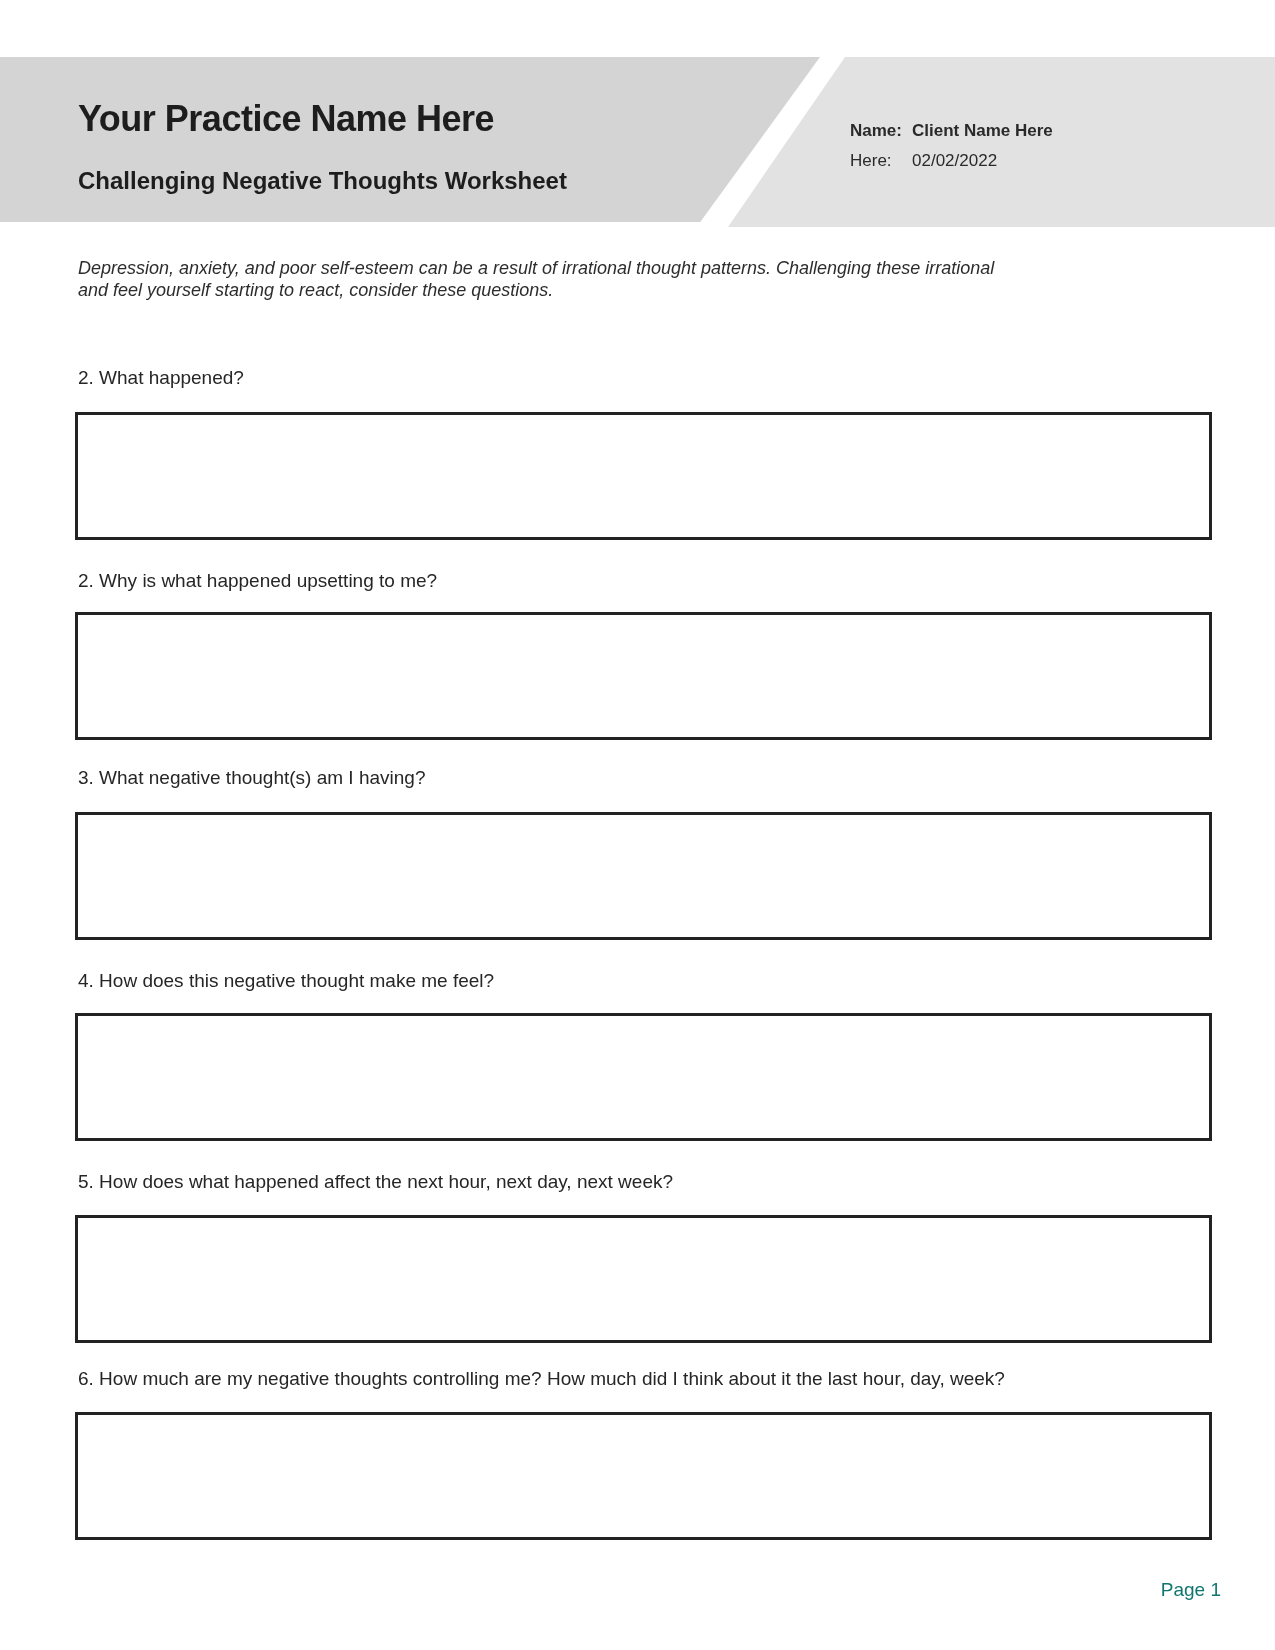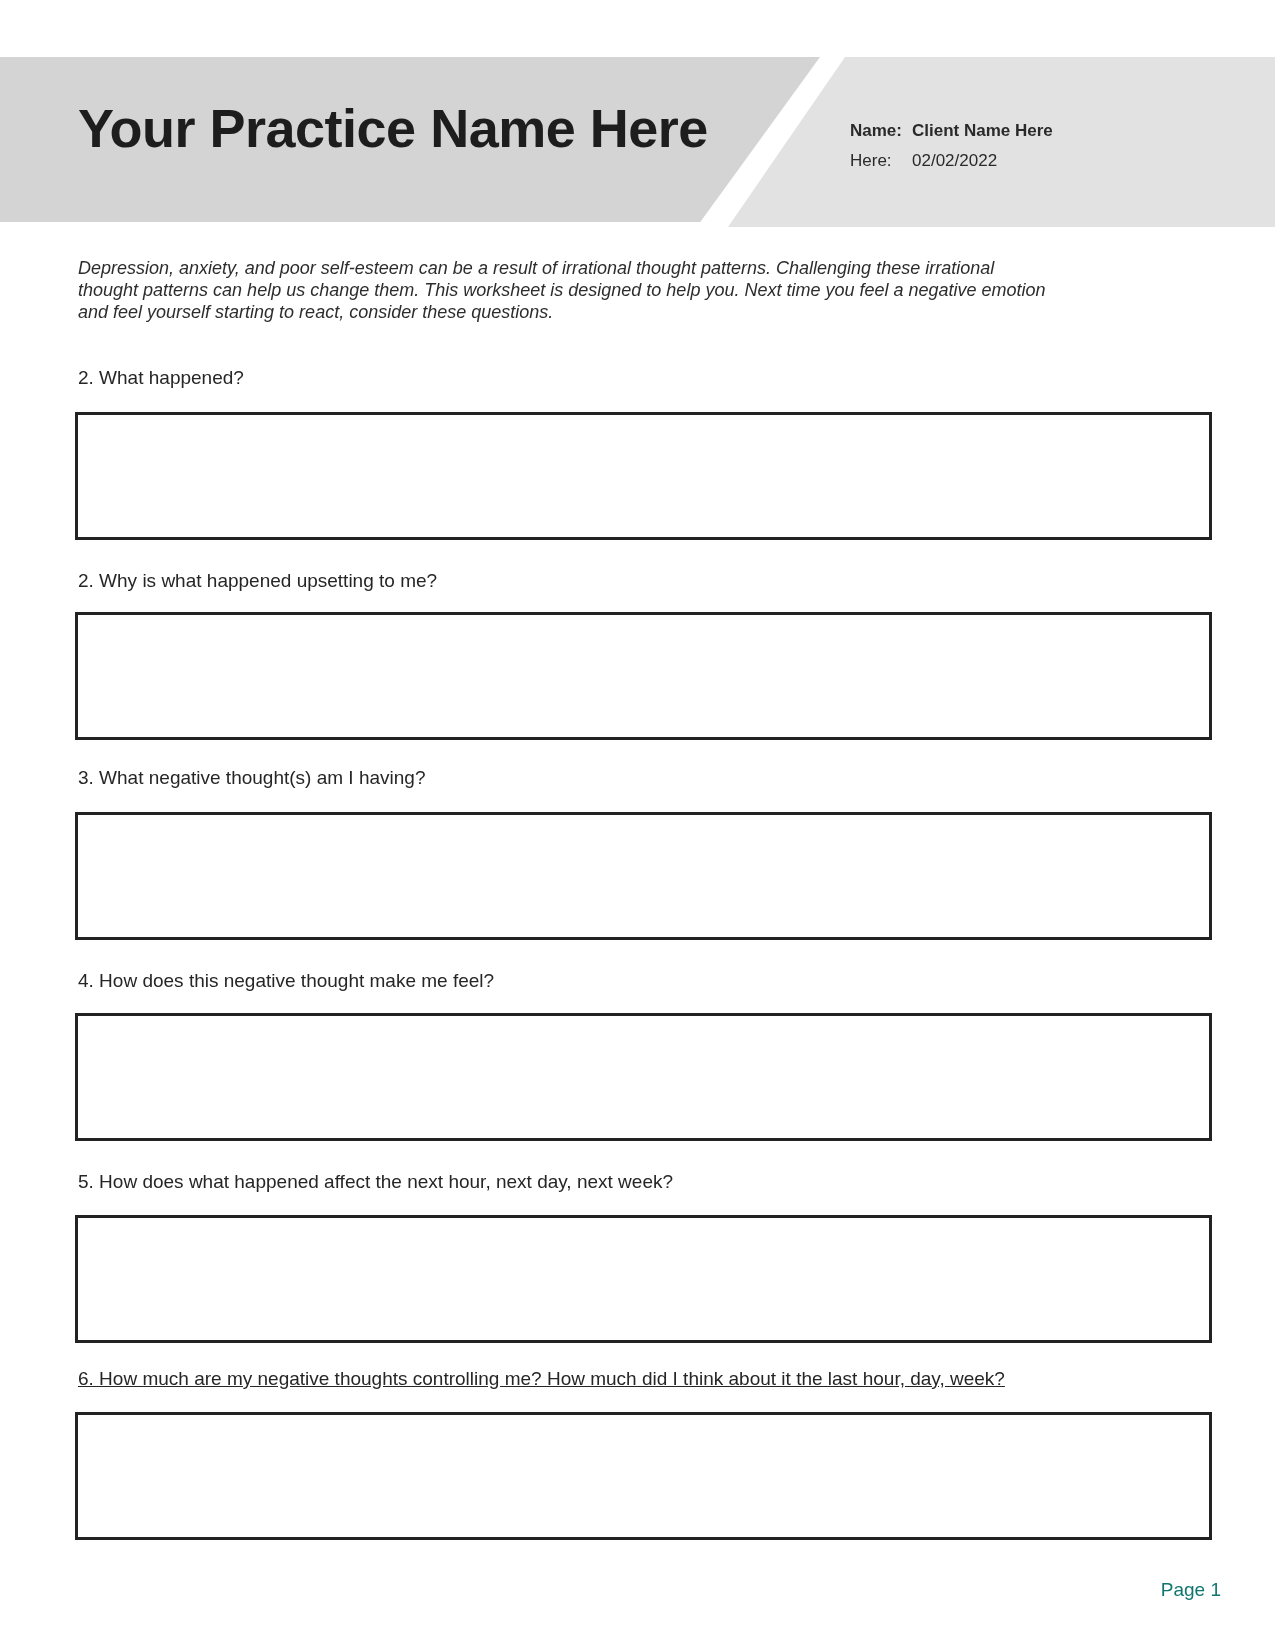--- a/index.html
+++ b/index.html
@@ -26,21 +26,21 @@
     background:var(--header-left-bg);
     clip-path:polygon(0 0,100% 0,85.4% 100%,0 100%);
   }
   .band-right{
     left:728px;width:547px;height:170px;
     background:var(--header-right-bg);
     clip-path:polygon(21.4% 0,100% 0,100% 100%,0 100%);
   }
   .practice-name{
     position:absolute;left:78px;top:101px;
-    font-size:54px;font-weight:bold;line-height:1;
+    font-size:36px;font-weight:bold;line-height:1;
     color:var(--ink);letter-spacing:-0.5px;white-space:nowrap;
   }
   .worksheet-title{
     position:absolute;left:78px;top:169px;
     font-size:24px;font-weight:bold;line-height:1;
     color:var(--ink);white-space:nowrap;
   }
   .meta-row{
     position:absolute;left:850px;
     font-size:17px;line-height:1;color:#2a2a2a;white-space:nowrap;
@@ -63,48 +63,48 @@
   .answer-box{
     position:absolute;left:75px;width:1137px;height:128px;
     box-sizing:border-box;border:3px solid var(--box-border);
     background:#ffffff;
   }
   .q1-label{top:368px;} .q1-box{top:412px;}
   .q2-label{top:571px;} .q2-box{top:612px;}
   .q3-label{top:768px;} .q3-box{top:812px;}
   .q4-label{top:971px;text-align:center;} .q4-box{top:1013px;}
   .q5-label{top:1172px;text-align:right;} .q5-box{top:1215px;}
-  .q6-label{top:1369px;text-decoration:underline;} .q6-box{top:1412px;}
+  .q6-label{top:1369px;} .q6-box{top:1412px;}
   
   .page-number{
     position:absolute;right:54px;top:1580px;
     font-size:19px;line-height:1;color:#0f766e;white-space:nowrap;
   }
 </style>
 </head>
 <body>
 
 <div class="page">
 
   <div class="band band-left"></div>
   <div class="band band-right"></div>
 
   <div class="practice-name">Your Practice Name Here</div>
 
+  <div class="worksheet-title">Challenging Negative Thoughts Worksheet</div>
 
   <div class="meta-row name">
     <span class="meta-label">Name:</span><span>Client Name Here</span>
   </div>
   <div class="meta-row date">
     <span class="meta-label">Here:</span><span>02/02/2022</span>
   </div>
 
   <div class="intro">
     <div>Depression, anxiety, and poor self-esteem can be a result of irrational thought patterns. Challenging these irrational</div>
-    <div>thought patterns can help us change them. This worksheet is designed to help you. Next time you feel a negative emotion</div>
     <div>and feel yourself starting to react, consider these questions.</div>
   </div>
 
   <div class="q-label q1-label">2. What happened?</div>
   <div class="answer-box q1-box"></div>
 
   <div class="q-label q2-label">2. Why is what happened upsetting to me?</div>
   <div class="answer-box q2-box"></div>
 
   <div class="q-label q3-label">3. What negative thought(s) am I having?</div>

